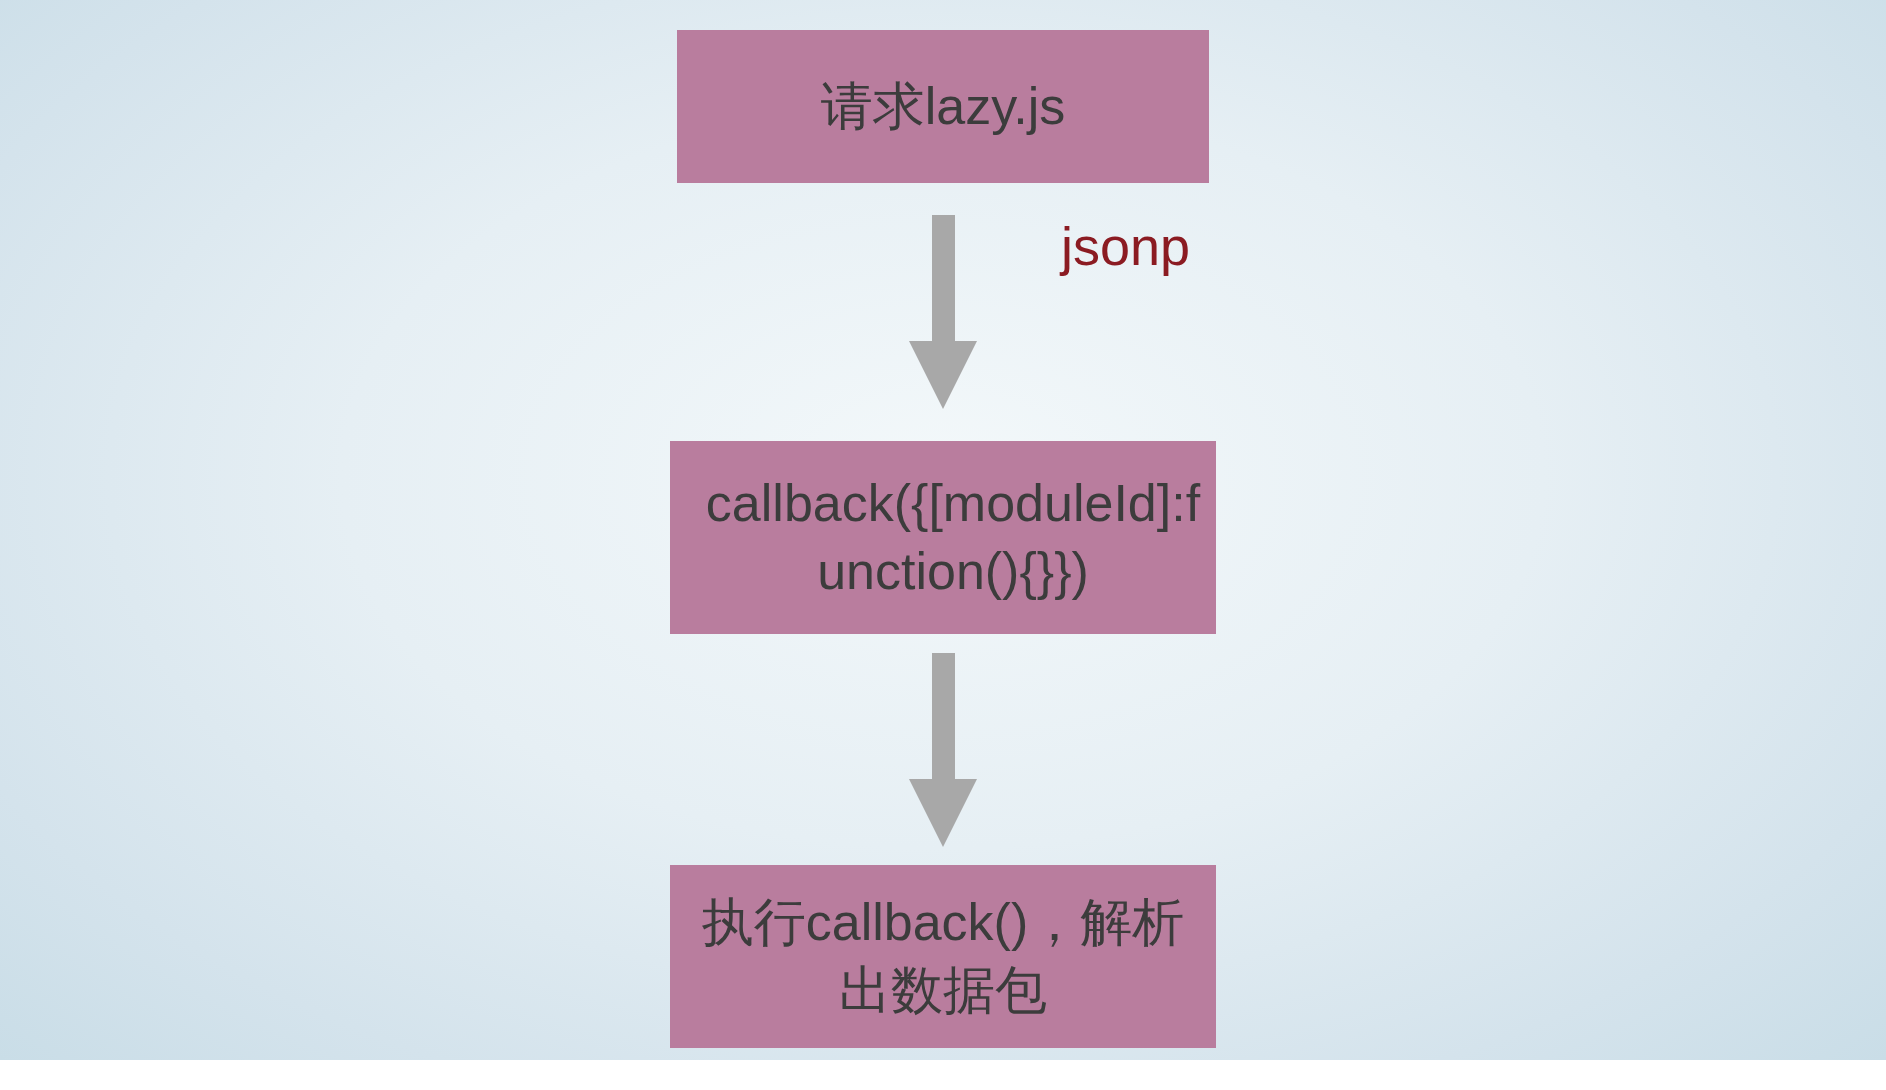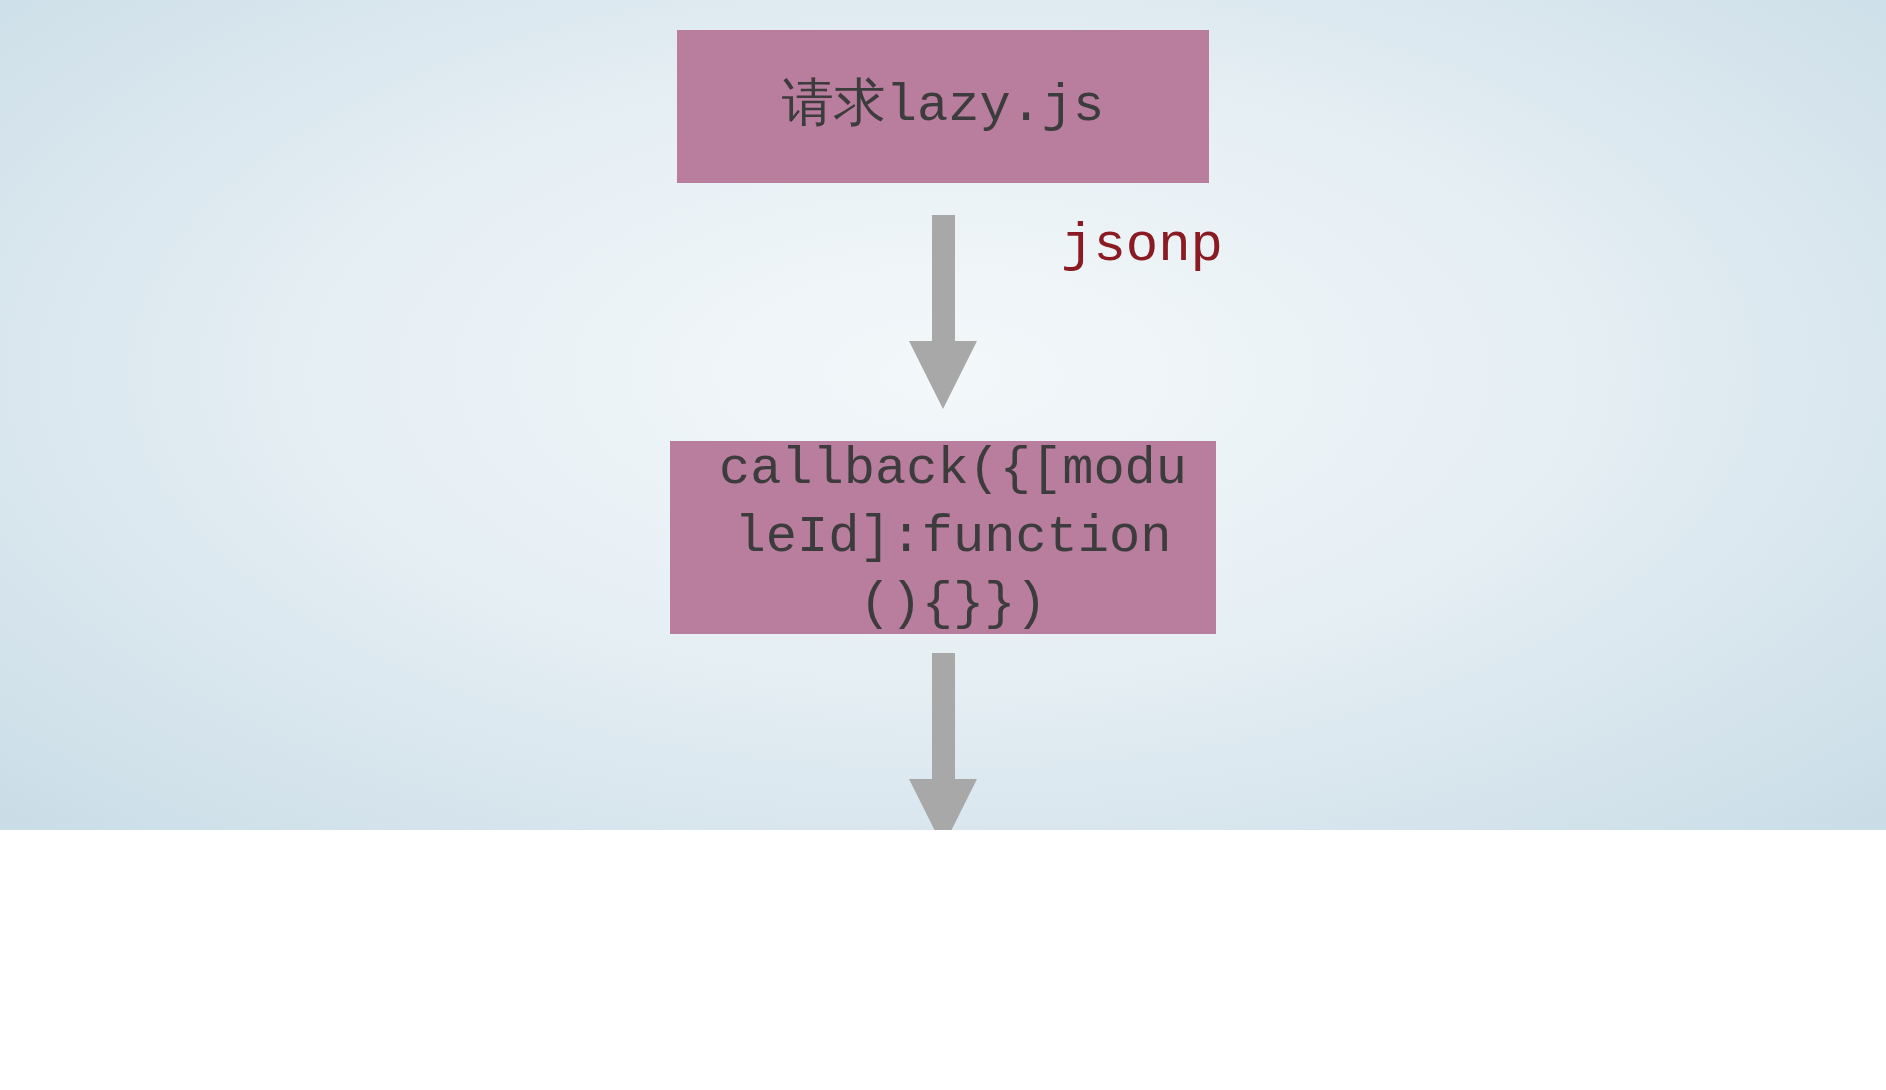--- a/index.html
+++ b/index.html
@@ -2,24 +2,24 @@
 <html><head>
 <meta charset="utf-8">
 <style>
   html, body {
     margin: 0;
     padding: 0;
   }
   .canvas {
     position: relative;
     width: 1886px;
-    height: 830px;
+    height: 1060px;
     overflow: hidden;
     background: radial-gradient(ellipse at 50% 45%, #f3f8fa 0%, #e6eff4 45%, #d4e3ec 80%, #c9dde7 100%);
-    font-family: Liberation Mono, monospace;
+    font-family: Liberation Sans, sans-serif;
   }
   .flow {
     position: absolute;
     left: 50%;
     top: 0;
     transform: translateX(-50%);
     display: flex;
     flex-direction: column;
     align-items: center;
     padding-top: 30px;
@@ -87,15 +87,18 @@
 
     <div class="node node-2">
       <span>callback({[moduleId]:function(){}})</span>
     </div>
 
     <div class="edge edge-2">
       <div class="arrow-shaft"></div>
       <div class="arrow-head"></div>
     </div>
 
+    <div class="node node-3">
+      <span>执行callback()，解析出数据包</span>
+    </div>
 
   </div>
 </div>
 
 </body></html>

